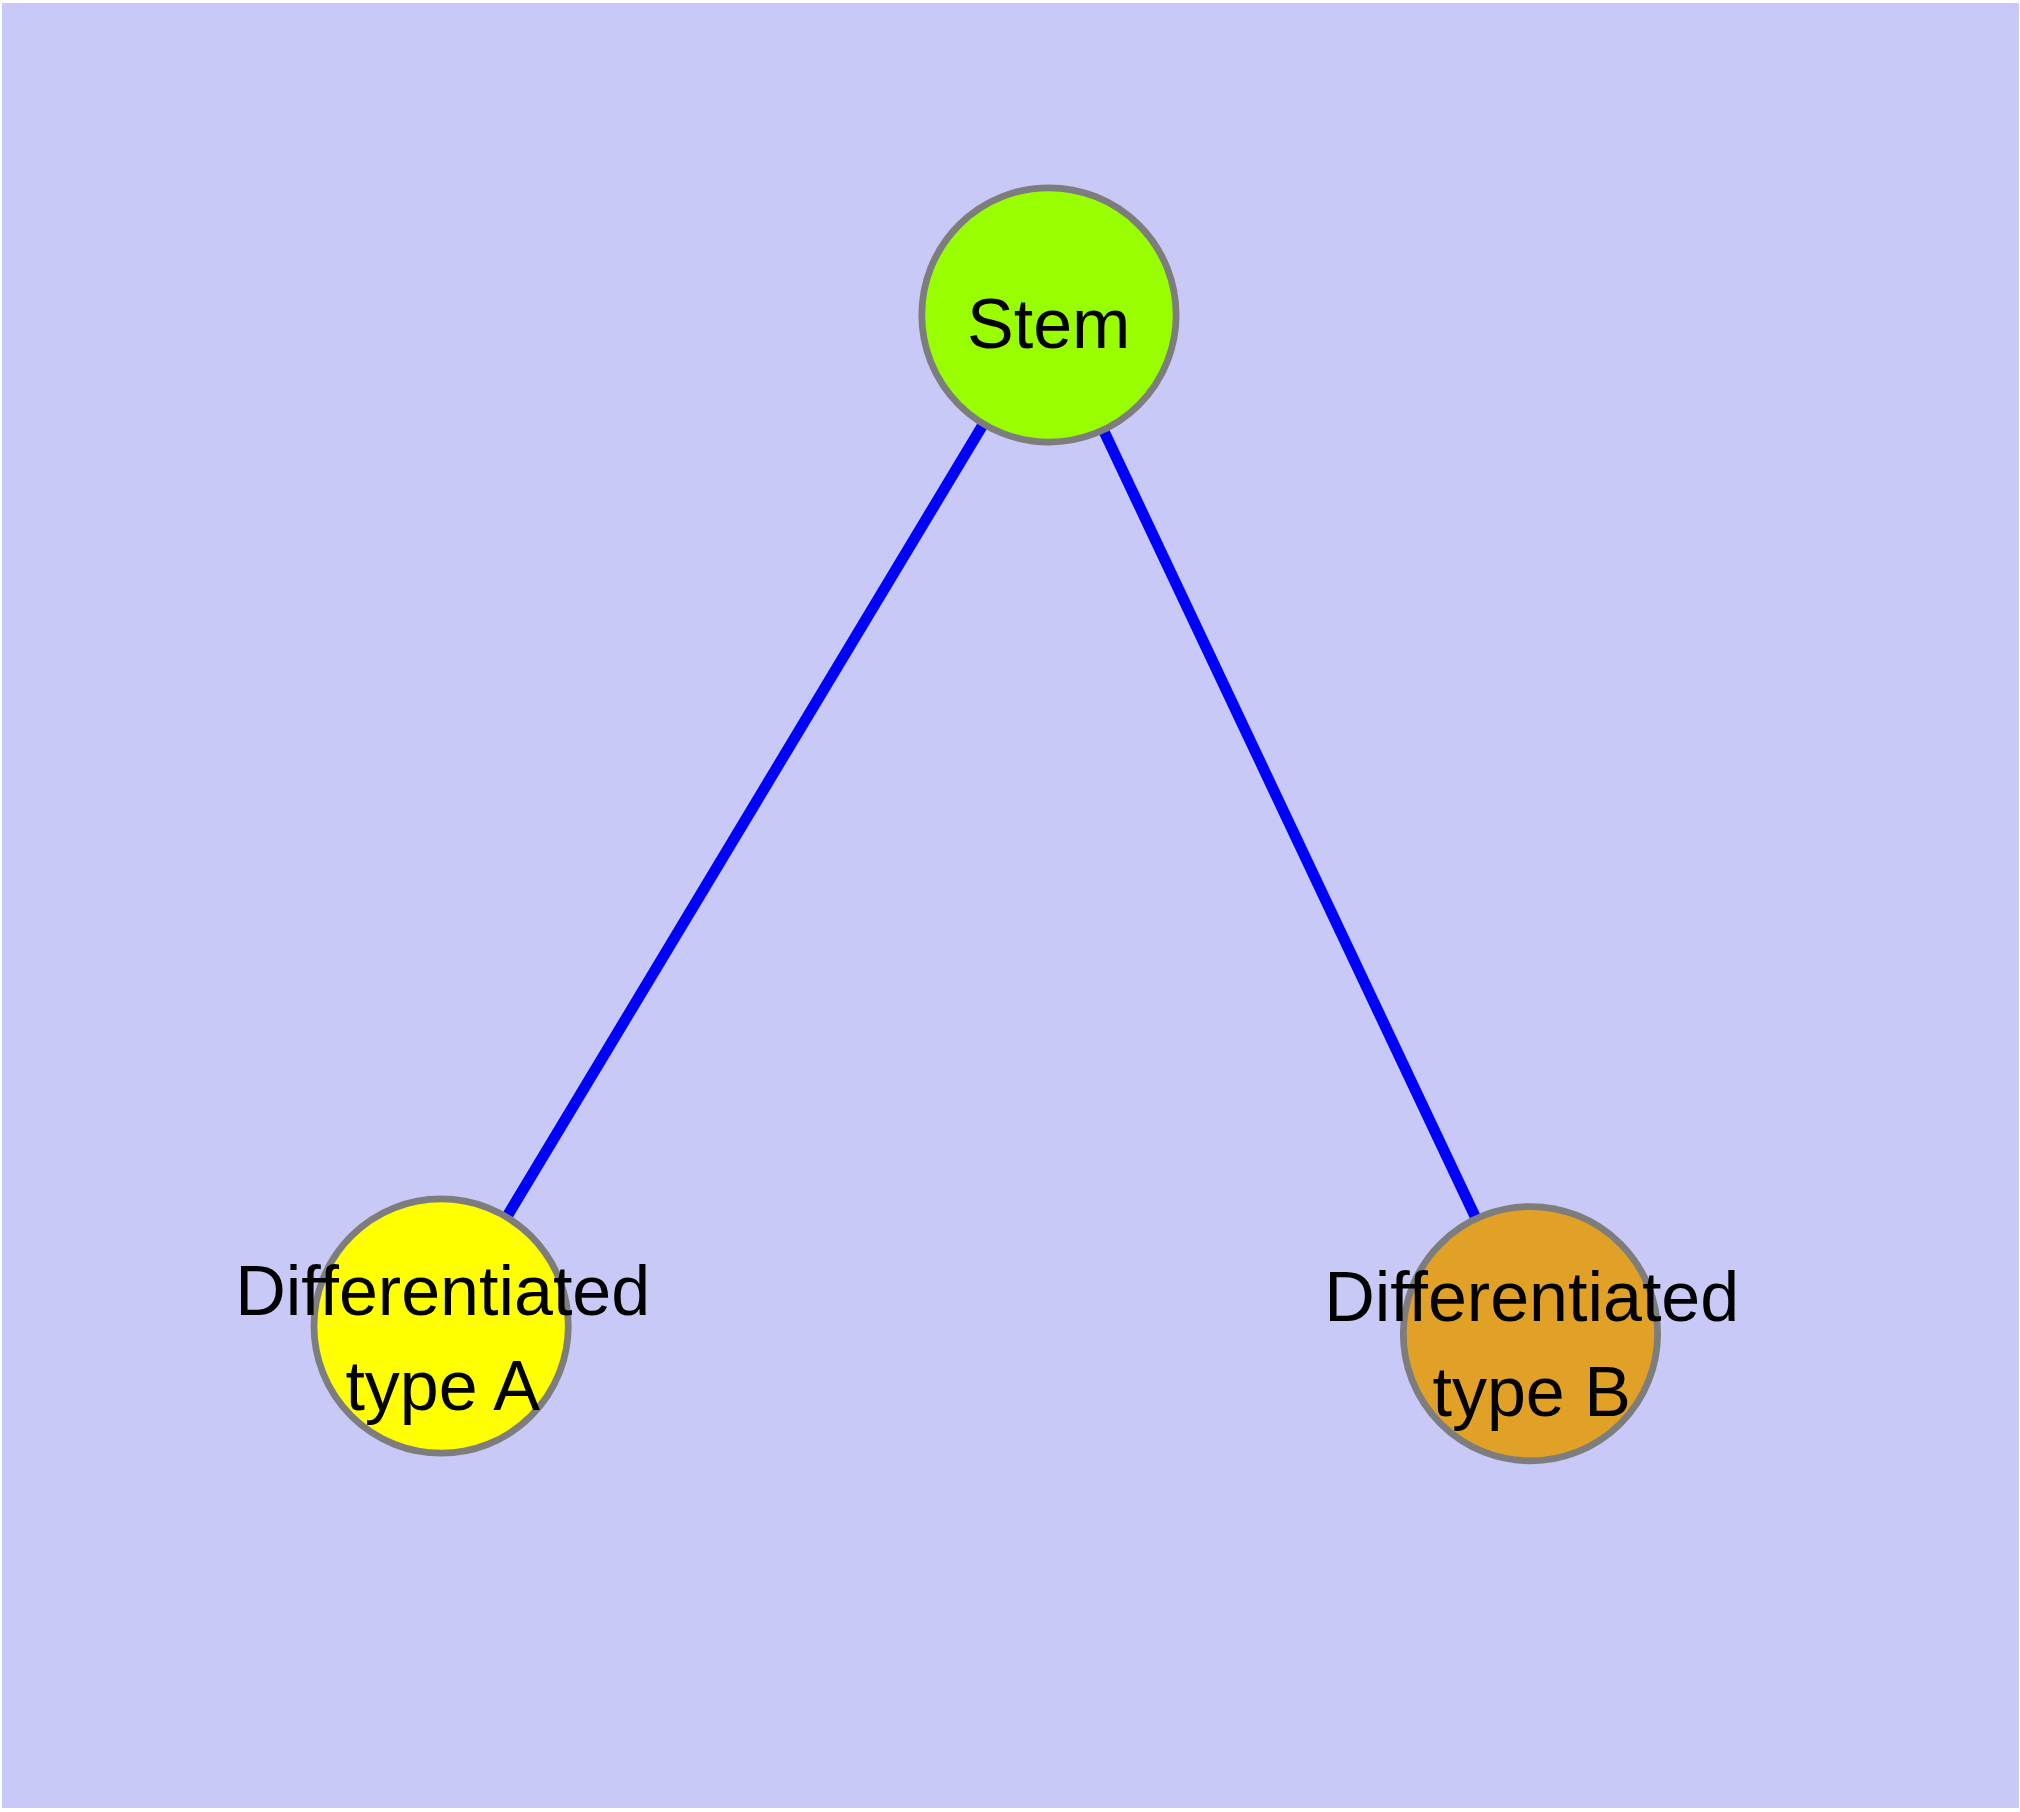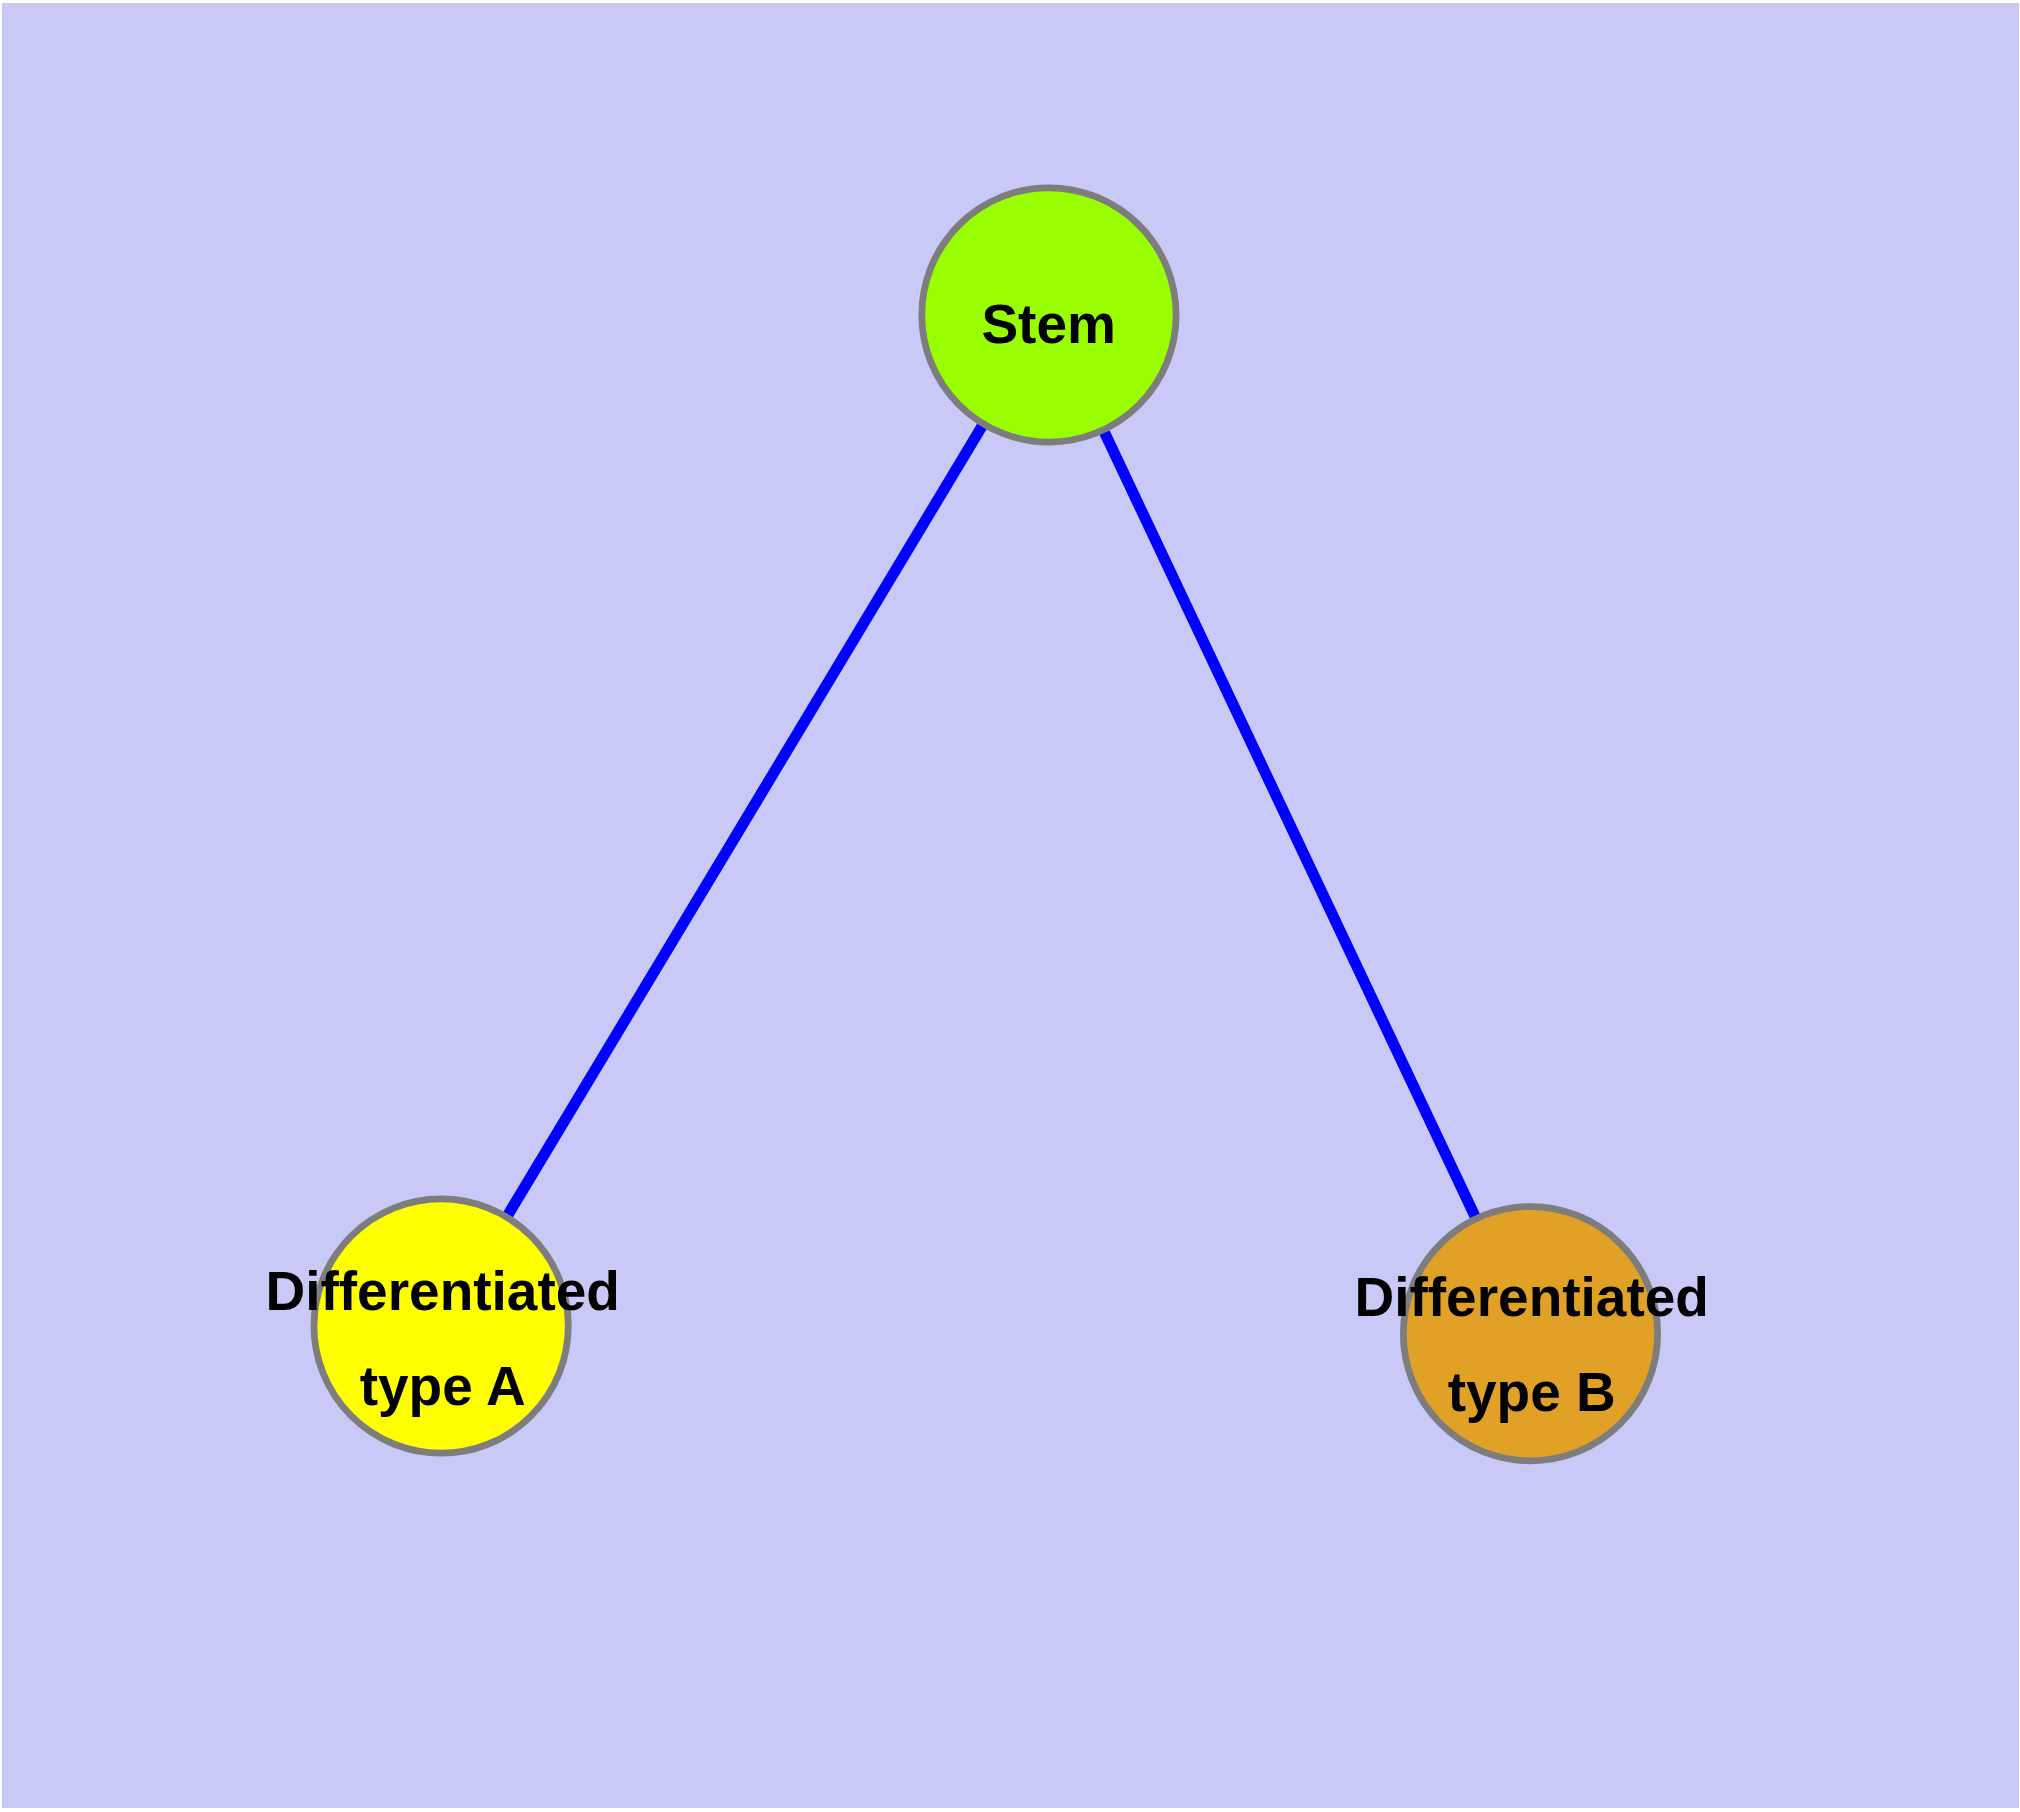--- a/index.html
+++ b/index.html
@@ -26,22 +26,22 @@
     position: absolute;
     left: 0;
     top: 0;
     width: 100%;
     height: 100%;
   }
   .node-label {
     position: absolute;
     transform: translate(-50%, -50%);
     color: #000000;
-    font-weight: bold;
-    font-size: 55px;
+    font-weight: normal;
+    font-size: 70px;
     line-height: 95px;
     text-align: center;
     white-space: pre-line;
     letter-spacing: 0;
   }
   .label-stem   { left: 1047px; top: 321px;  }
   .label-type-a { left: 441px;  top: 1336px; }
   .label-type-b { left: 1530px; top: 1342px; }
 </style>
 </head>

